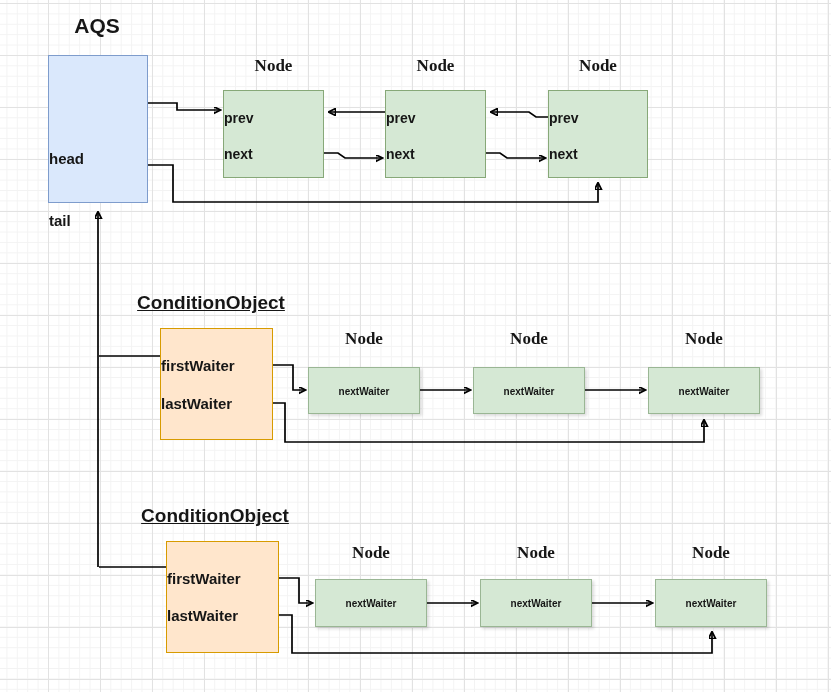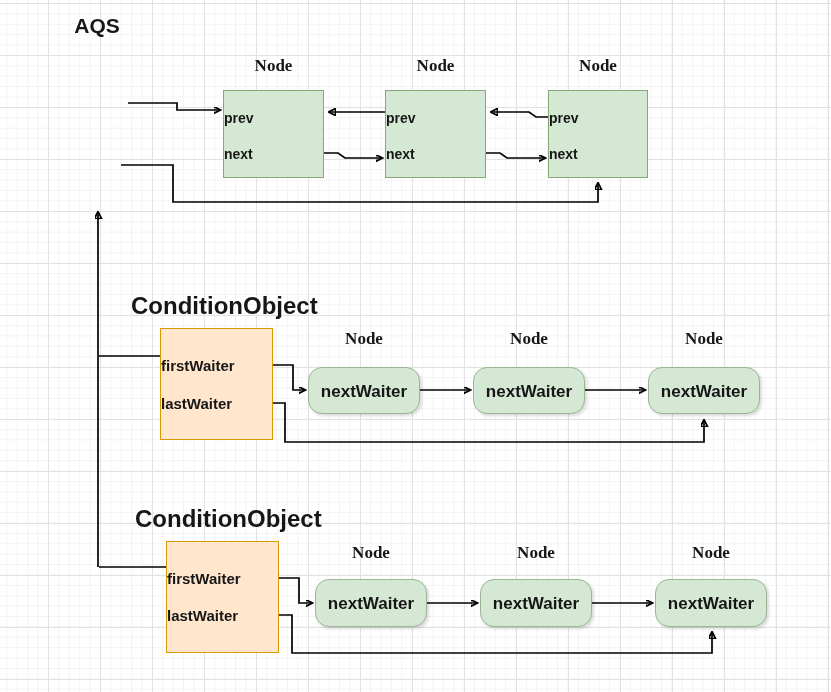--- a/index.html
+++ b/index.html
@@ -15,29 +15,29 @@
       linear-gradient(90deg, #e2e2e2 1px, transparent 1px),
       linear-gradient(#f3f3f3 1px, transparent 1px),
       linear-gradient(90deg, #f3f3f3 1px, transparent 1px);
     background-size:52px 52px,52px 52px,10.4px 10.4px,10.4px 10.4px;
     background-position:0 3px,48px 0,0 3px,48px 0;
   }
   .abs{position:absolute;}
   .title{font-weight:bold;text-align:center;white-space:nowrap;}
   .t-aqs{font-size:21px;}
   .t-node{font-size:17px;font-family:Liberation Serif, serif;}
-  .t-cond{font-size:24px;}
+  .t-cond{font-size:19px;text-decoration:underline;}
   .box{position:absolute;box-sizing:border-box;}
   .aqs-box{background:#dae8fc;border:1px solid #7e9ccc;}
   .sync-node{background:#d5e8d4;border:1px solid #87a878;}
   .cond-box{background:#ffe6cc;border:1px solid #d79b00;}
   .waiter-node{
-    background:#d5e8d4;border:1px solid #9ab694;border-radius:14px;
+    background:#d5e8d4;border:1px solid #9ab694;border-radius:0;
     box-shadow:2px 2px 3px rgba(0,0,0,0.14);
-    font-size:17px;font-weight:bold;text-align:center;
+    font-size:10px;font-weight:bold;text-align:center;
   }
   .field{position:absolute;left:0;width:100%;text-align:left;
          font-weight:bold;font-size:14px;line-height:16px;}
   .field-lg{font-size:15px;}
   .wires{position:absolute;left:0;top:0;pointer-events:none;}
   .wires path{stroke:#000;stroke-width:1.7;fill:none;}
 </style>
 </head>
 <body>
 
@@ -65,20 +65,24 @@
     <path d="M569 390 L644 390" marker-end="url(#ah)"></path>
     <path d="M260 403 L285 403 L285 442 L704 442 L704 421" marker-end="url(#ah)"></path>
 
     <path d="M269 578 L299 578 L299 603 L311 603" marker-end="url(#ah)"></path>
     <path d="M411 603 L476 603" marker-end="url(#ah)"></path>
     <path d="M576 603 L651 603" marker-end="url(#ah)"></path>
     <path d="M266 615 L292 615 L292 653 L712 653 L712 633" marker-end="url(#ah)"></path>
   </svg>
 
   <div class="abs title t-aqs" style="left:57px;top:14px;width:80px;">AQS</div>
+  <div class="box aqs-box" style="left:48px;top:55px;width:100px;height:148px;">
+    <div class="field field-lg" style="top:95px;">head</div>
+    <div class="field field-lg" style="top:157px;">tail</div>
+  </div>
 
   <div class="abs title t-node" style="left:223px;top:56px;width:101px;">Node</div>
   <div class="abs title t-node" style="left:385px;top:56px;width:101px;">Node</div>
   <div class="abs title t-node" style="left:548px;top:56px;width:100px;">Node</div>
 
   <div class="box sync-node" style="left:223px;top:90px;width:101px;height:88px;">
     <div class="field" style="top: 19px; margin-top: 0px;">prev</div>
     <div class="field" style="top:55px;">next</div>
   </div>
   <div class="box sync-node" style="left:385px;top:90px;width:101px;height:88px;">

